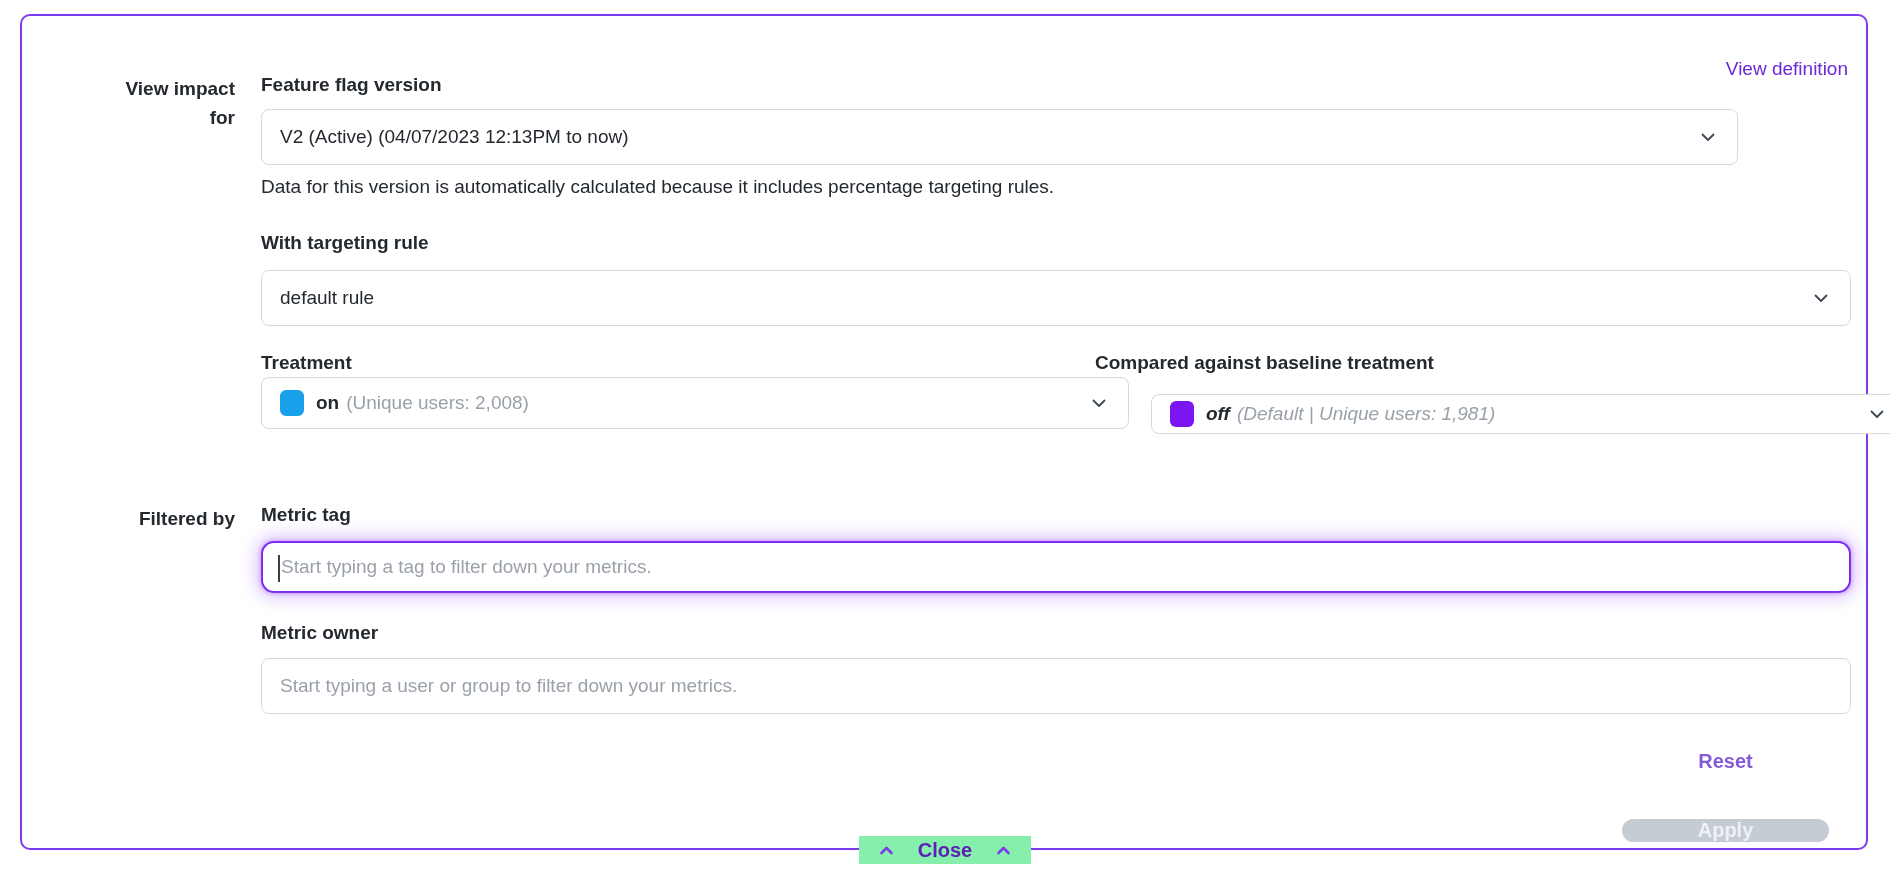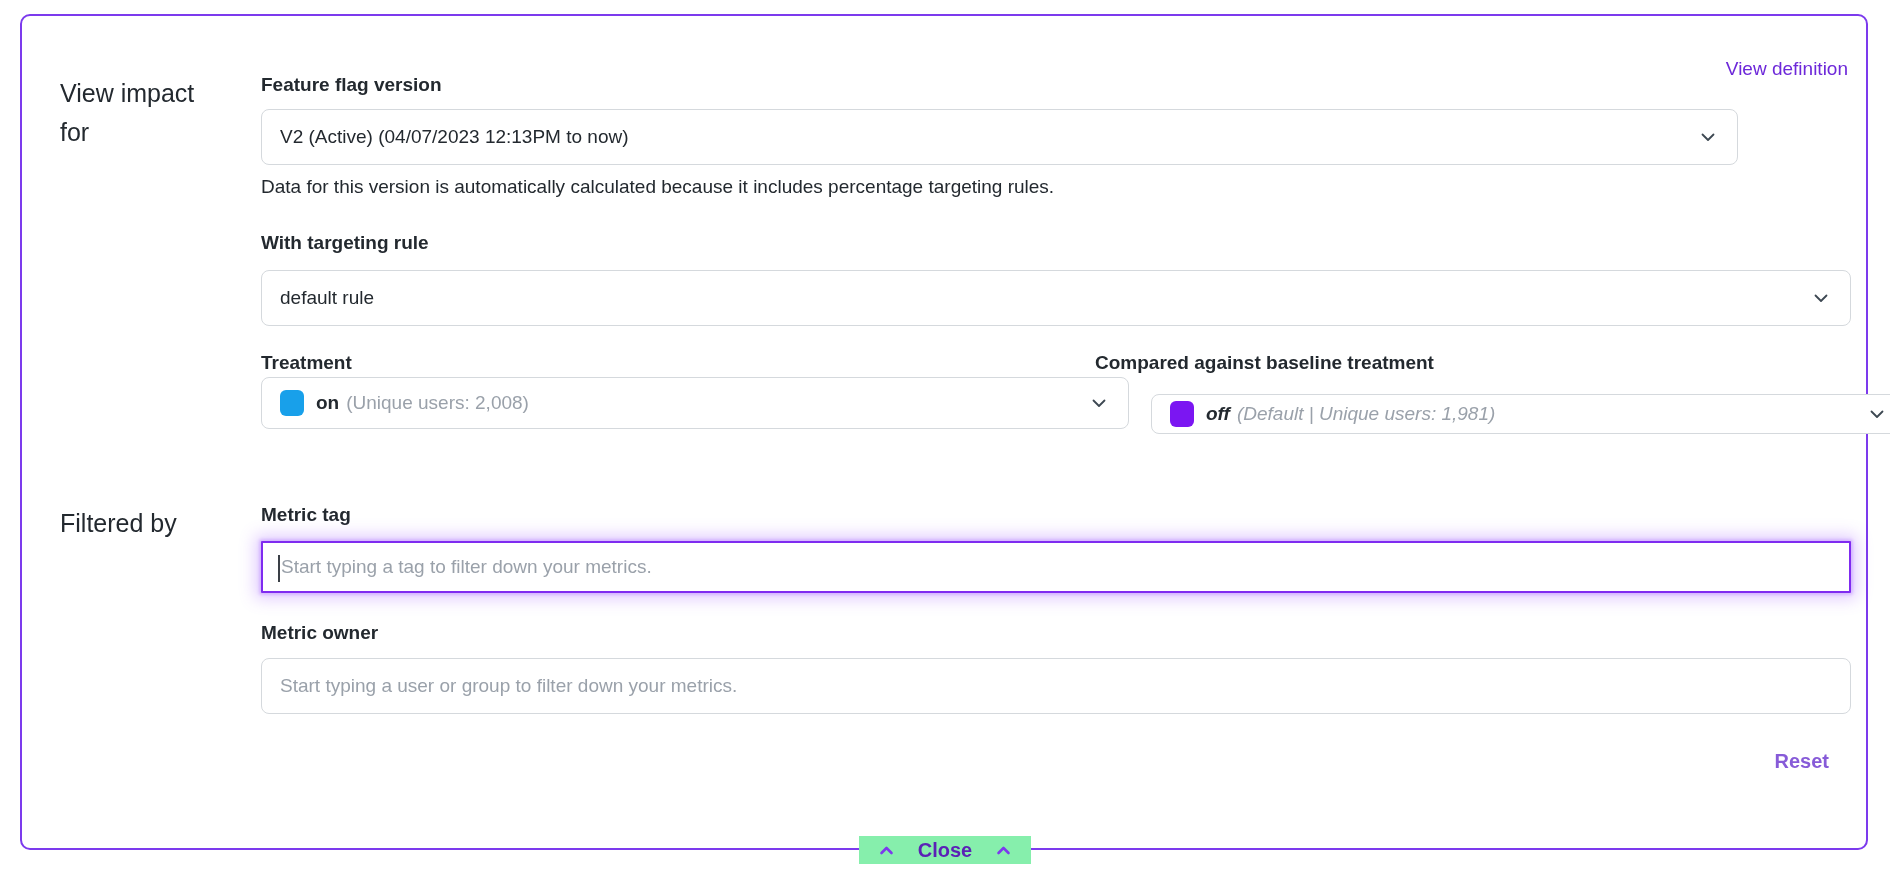--- a/index.html
+++ b/index.html
@@ -8,22 +8,22 @@
 
   .panel {
     position:absolute; left:20px; top:14px; width:1848px; height:836px;
     border:2px solid var(--accent); border-radius:10px; background:#fff;
   }
 
   .link { color:var(--link); font-size:19px; cursor:pointer;text-align:right; }
   .view-definition { position:absolute; top:58px; right:42px; }
 
   .col-label {
-    position:absolute; left:60px; width:175px; 
-    font-size:25px; font-weight:400; color:var(--text_dark);
+    position:absolute; left:60px; width:175px; text-align:right;
+    font-size:19px; font-weight:700; color:var(--text_dark);
     white-space:pre-line; line-height:1.55;
   }
 
   .field-label {
     position:absolute; font-size:19px; font-weight:700; color:var(--text_dark);
   }
 
   .select {
     position:absolute; height:56px; background:#fff;
     border:1px solid var(--input_border); border-radius:8px;
@@ -48,21 +48,21 @@
     position:absolute; height:56px; width:1590px; left:261px;
     border:1px solid var(--input_border); border-radius:8px; background:#fff;
     font-size:19px; color:var(--text_dark); padding:0 18px;
     font-family:"Liberation Sans", sans-serif; outline:none;
   }
   .text-input::placeholder { color:var(--text_gray); opacity:1; }
 
   .input-wrap { position:absolute; left:261px; width:1590px; }
   .input-wrap .text-input { position:relative; left:0; top:0; width:100%; }
   .focused .text-input {
-    border:2px solid var(--focus_border); border-radius:1px;
+    border:2px solid var(--focus_border); border-radius:13px;
     box-shadow:0 0 3px 2px rgba(160,90,255,.28), 0 0 16px 6px rgba(160,90,255,.30);
   }
   .caret { position:absolute; left:17px; top:14px; width:2px; height:27px; background:#3a3f46; }
 
   .actions { position:absolute; top:750px; right:61px; height:56px; display:flex; align-items:center; gap:46px;flex-direction:column; }
   .reset-btn { font-size:20px; font-weight:700; color:var(--reset); background:none; border:none; cursor:pointer;
     font-family:"Liberation Sans", sans-serif; }
   .apply-btn {
     width:207px; height:56px; border:none; border-radius:28px;
     background:var(--apply_bg); color:var(--apply_text); font-size:20px; font-weight:700;
@@ -141,20 +141,21 @@
   <div class="input-wrap focused" style="top:541px;">
     <input class="text-input" style="height: 52px;" type="text" placeholder="Start typing a tag to filter down your metrics.">
     <span class="caret"></span>
   </div>
 
   <div class="field-label" style="left:261px; top:622px;">Metric owner</div>
   <input class="text-input" style="top: 658px;" type="text" placeholder="Start typing a user or group to filter down your metrics.">
 
   <div class="actions">
     <button class="reset-btn">Reset</button>
+    <button class="apply-btn" disabled="">Apply</button>
   </div>
 
   <div class="close-row">
     <div class="close-ctl">
       <span class="chev-up">
         <svg viewBox="0 0 15 15">
             <path d="M2.5 10 L7.5 5 L12.5 10"></path>
           </svg>
       </span>
       <span class="close-label">Close</span>

